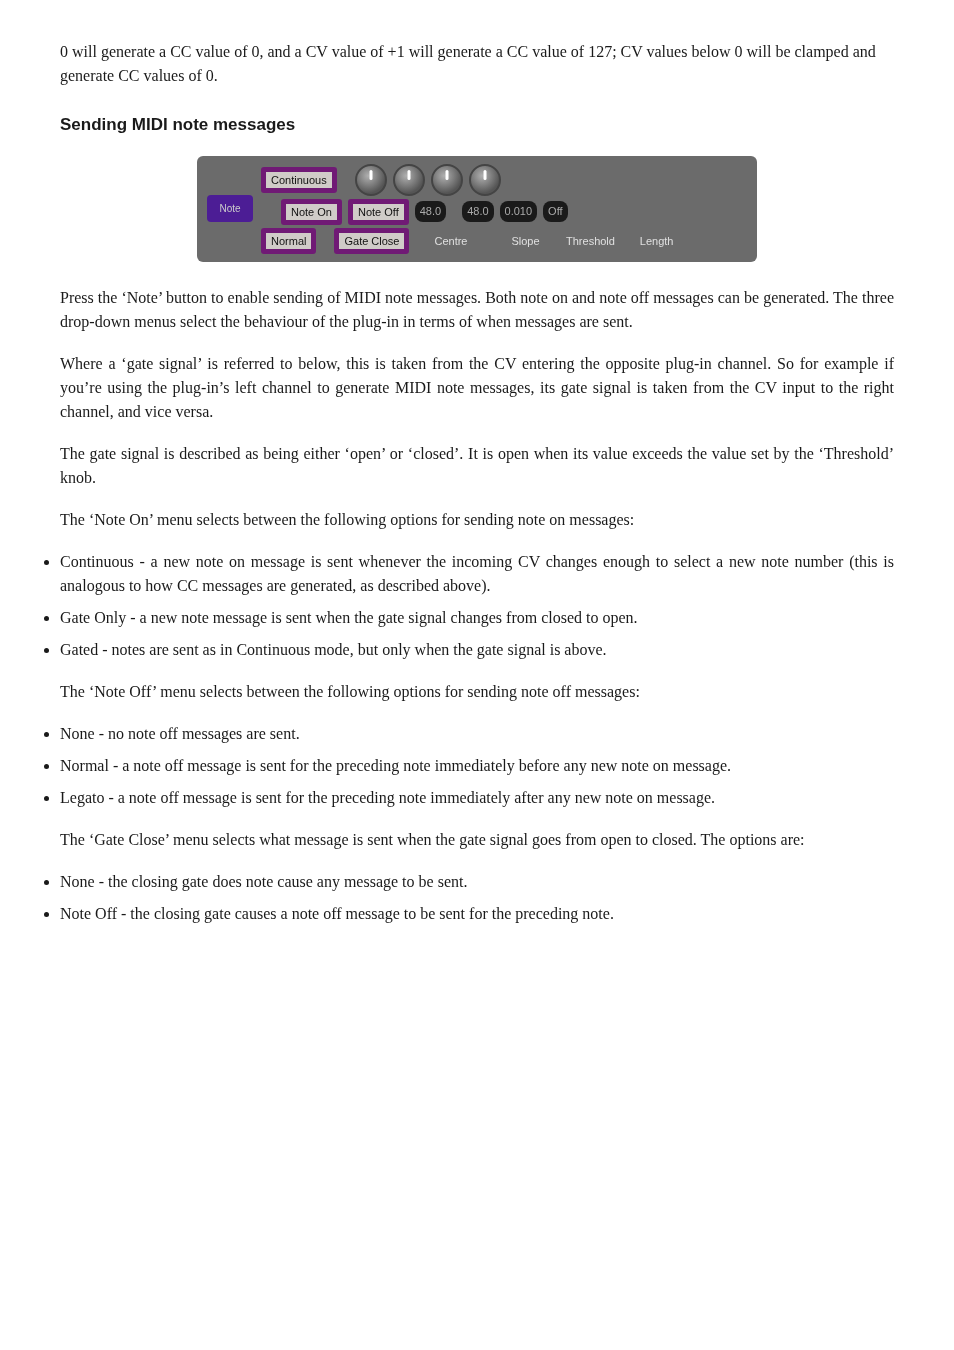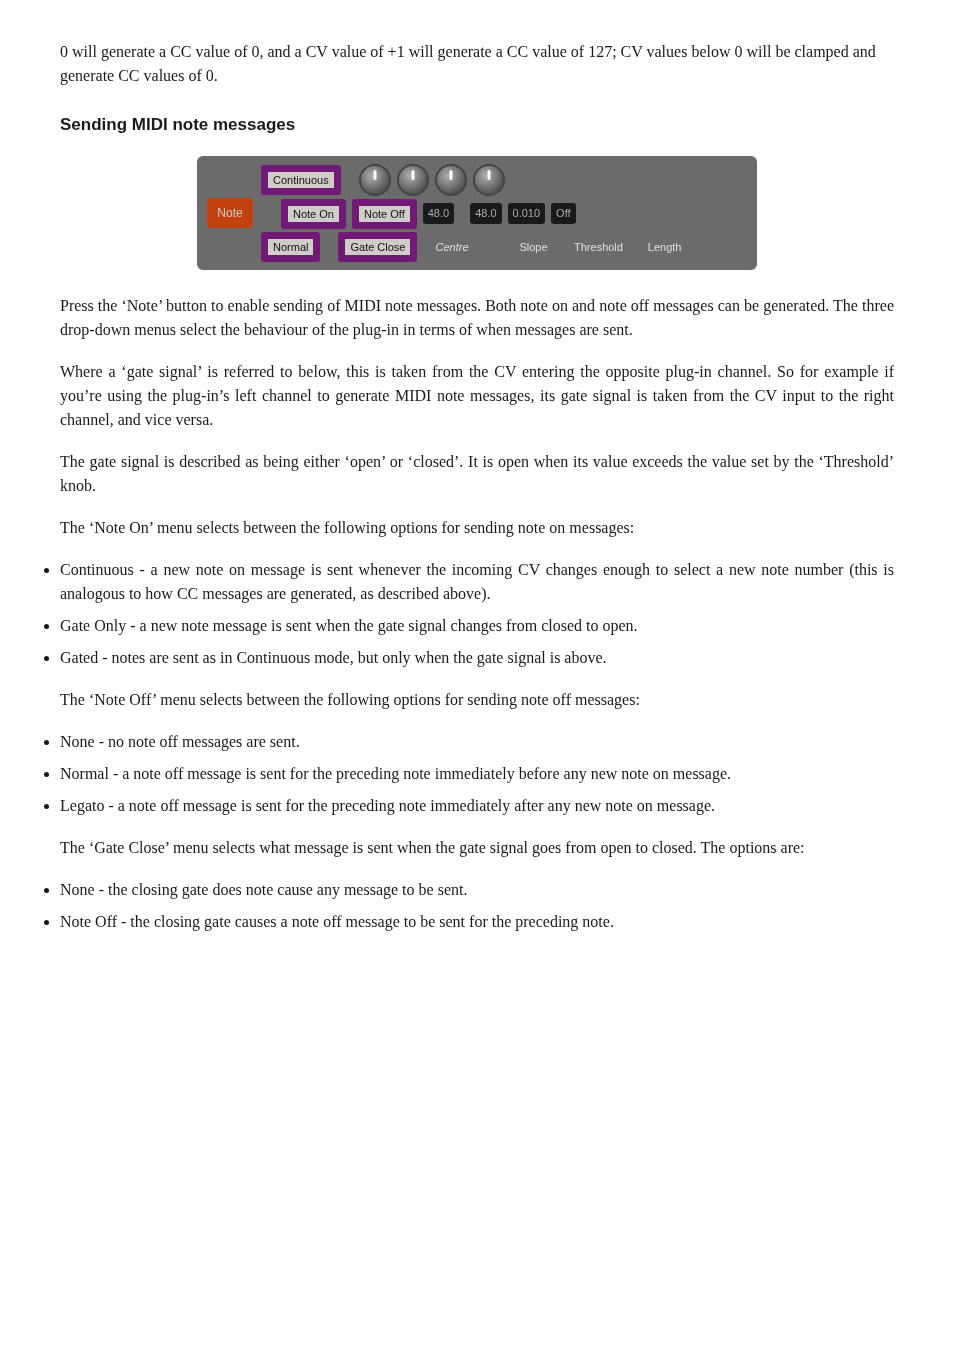--- a/index.html
+++ b/index.html
@@ -29,32 +29,32 @@
     .ui-panel {
       background: #6b6b6b;
       border-radius: 6px;
       padding: 8px 10px;
       display: flex;
       align-items: center;
       gap: 8px;
       min-width: 560px;
     }
     .note-label-box {
-      background: #c2410c;
+      background: #4c1d95;
       color: #ccc;
       font-family: Arial, sans-serif;
-      font-size: 12px;
+      font-size: 10px;
       border-radius: 4px;
       padding: 6px 10px;
       text-align: center;
       min-width: 46px;
     }
     .dropdown-btn {
       background: #d0ccc8;
-      border: 7px solid #701a75;
+      border: 5px solid #701a75;
       border-radius: 3px;
       font-family: Arial, sans-serif;
       font-size: 11px;
       padding: 2px 5px;
       color: #111;
       cursor: pointer;
       white-space: nowrap;
     }
     .knob {
       width: 32px;
@@ -100,21 +100,21 @@
     .knob-group {
       display: flex;
       flex-direction: column;
       align-items: center;
     }
     .value-box {
       background: #1a1a1a;
       color: #aaa;
       font-family: Arial, sans-serif;
       font-size: 11px;
-      border-radius: 3px;
+      border-radius: 8px;
       padding: 2px 5px;
       text-align: center;
     }
   </style>
 </head>
 <body>
 
 <p class="intro-text">0 will generate a CC value of 0, and a CV value of +1 will generate a CC value of 127; CV values below 0 will be clamped and generate CC values of 0.</p>
 
 <h2 class="section-heading">Sending MIDI note messages</h2>
@@ -154,21 +154,21 @@
         <div class="value-box">48.0</div>
         <div style="width:4px;"></div>
         <div class="value-box">48.0</div>
         <div class="value-box">0.010</div>
         <div class="value-box">Off</div>
       </div>
 
       <div style="display:flex; align-items:center; gap:18px;">
         <button class="dropdown-btn">Normal</button>
         <button class="dropdown-btn">Gate Close</button>
-        <span class="knob-label" style="min-width:40px;text-align:left;font-style:italic;">Centre</span>
+        <span class="knob-label" style="min-width:40px;text-align:right;">Centre</span>
         <div style="width:4px;"></div>
         <span class="knob-label" style="min-width:36px;text-align:center;">Slope</span>
         <span class="knob-label" style="min-width:58px;text-align:center;">Threshold</span>
         <span class="knob-label" style="min-width:36px;text-align:right;">Length</span>
       </div>
 
     </div>
   </div>
 </div>
 

